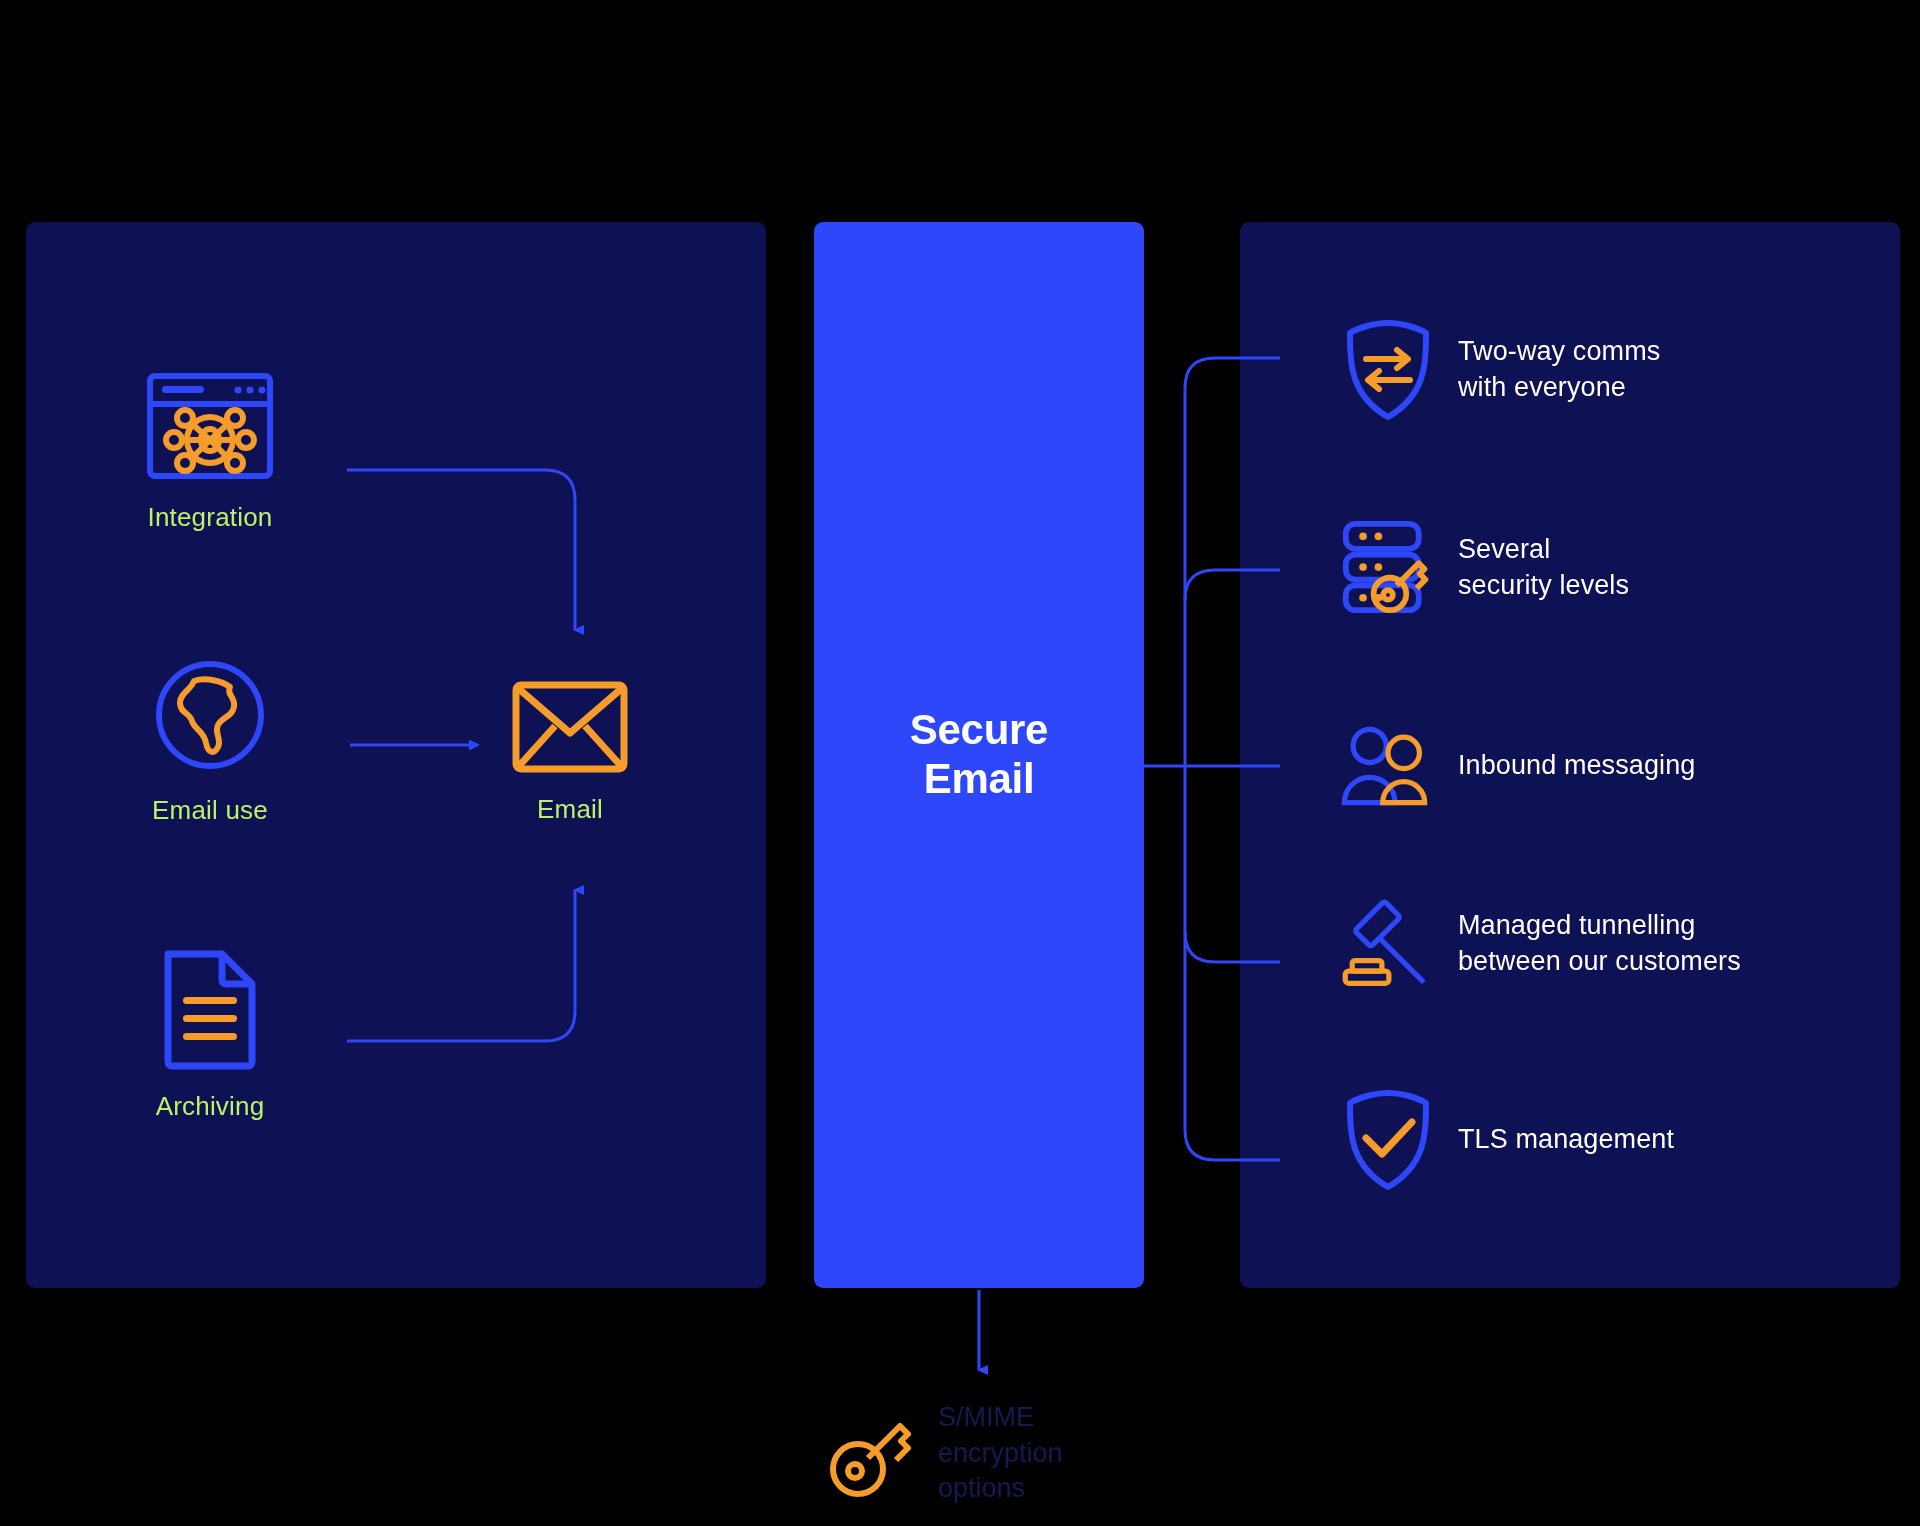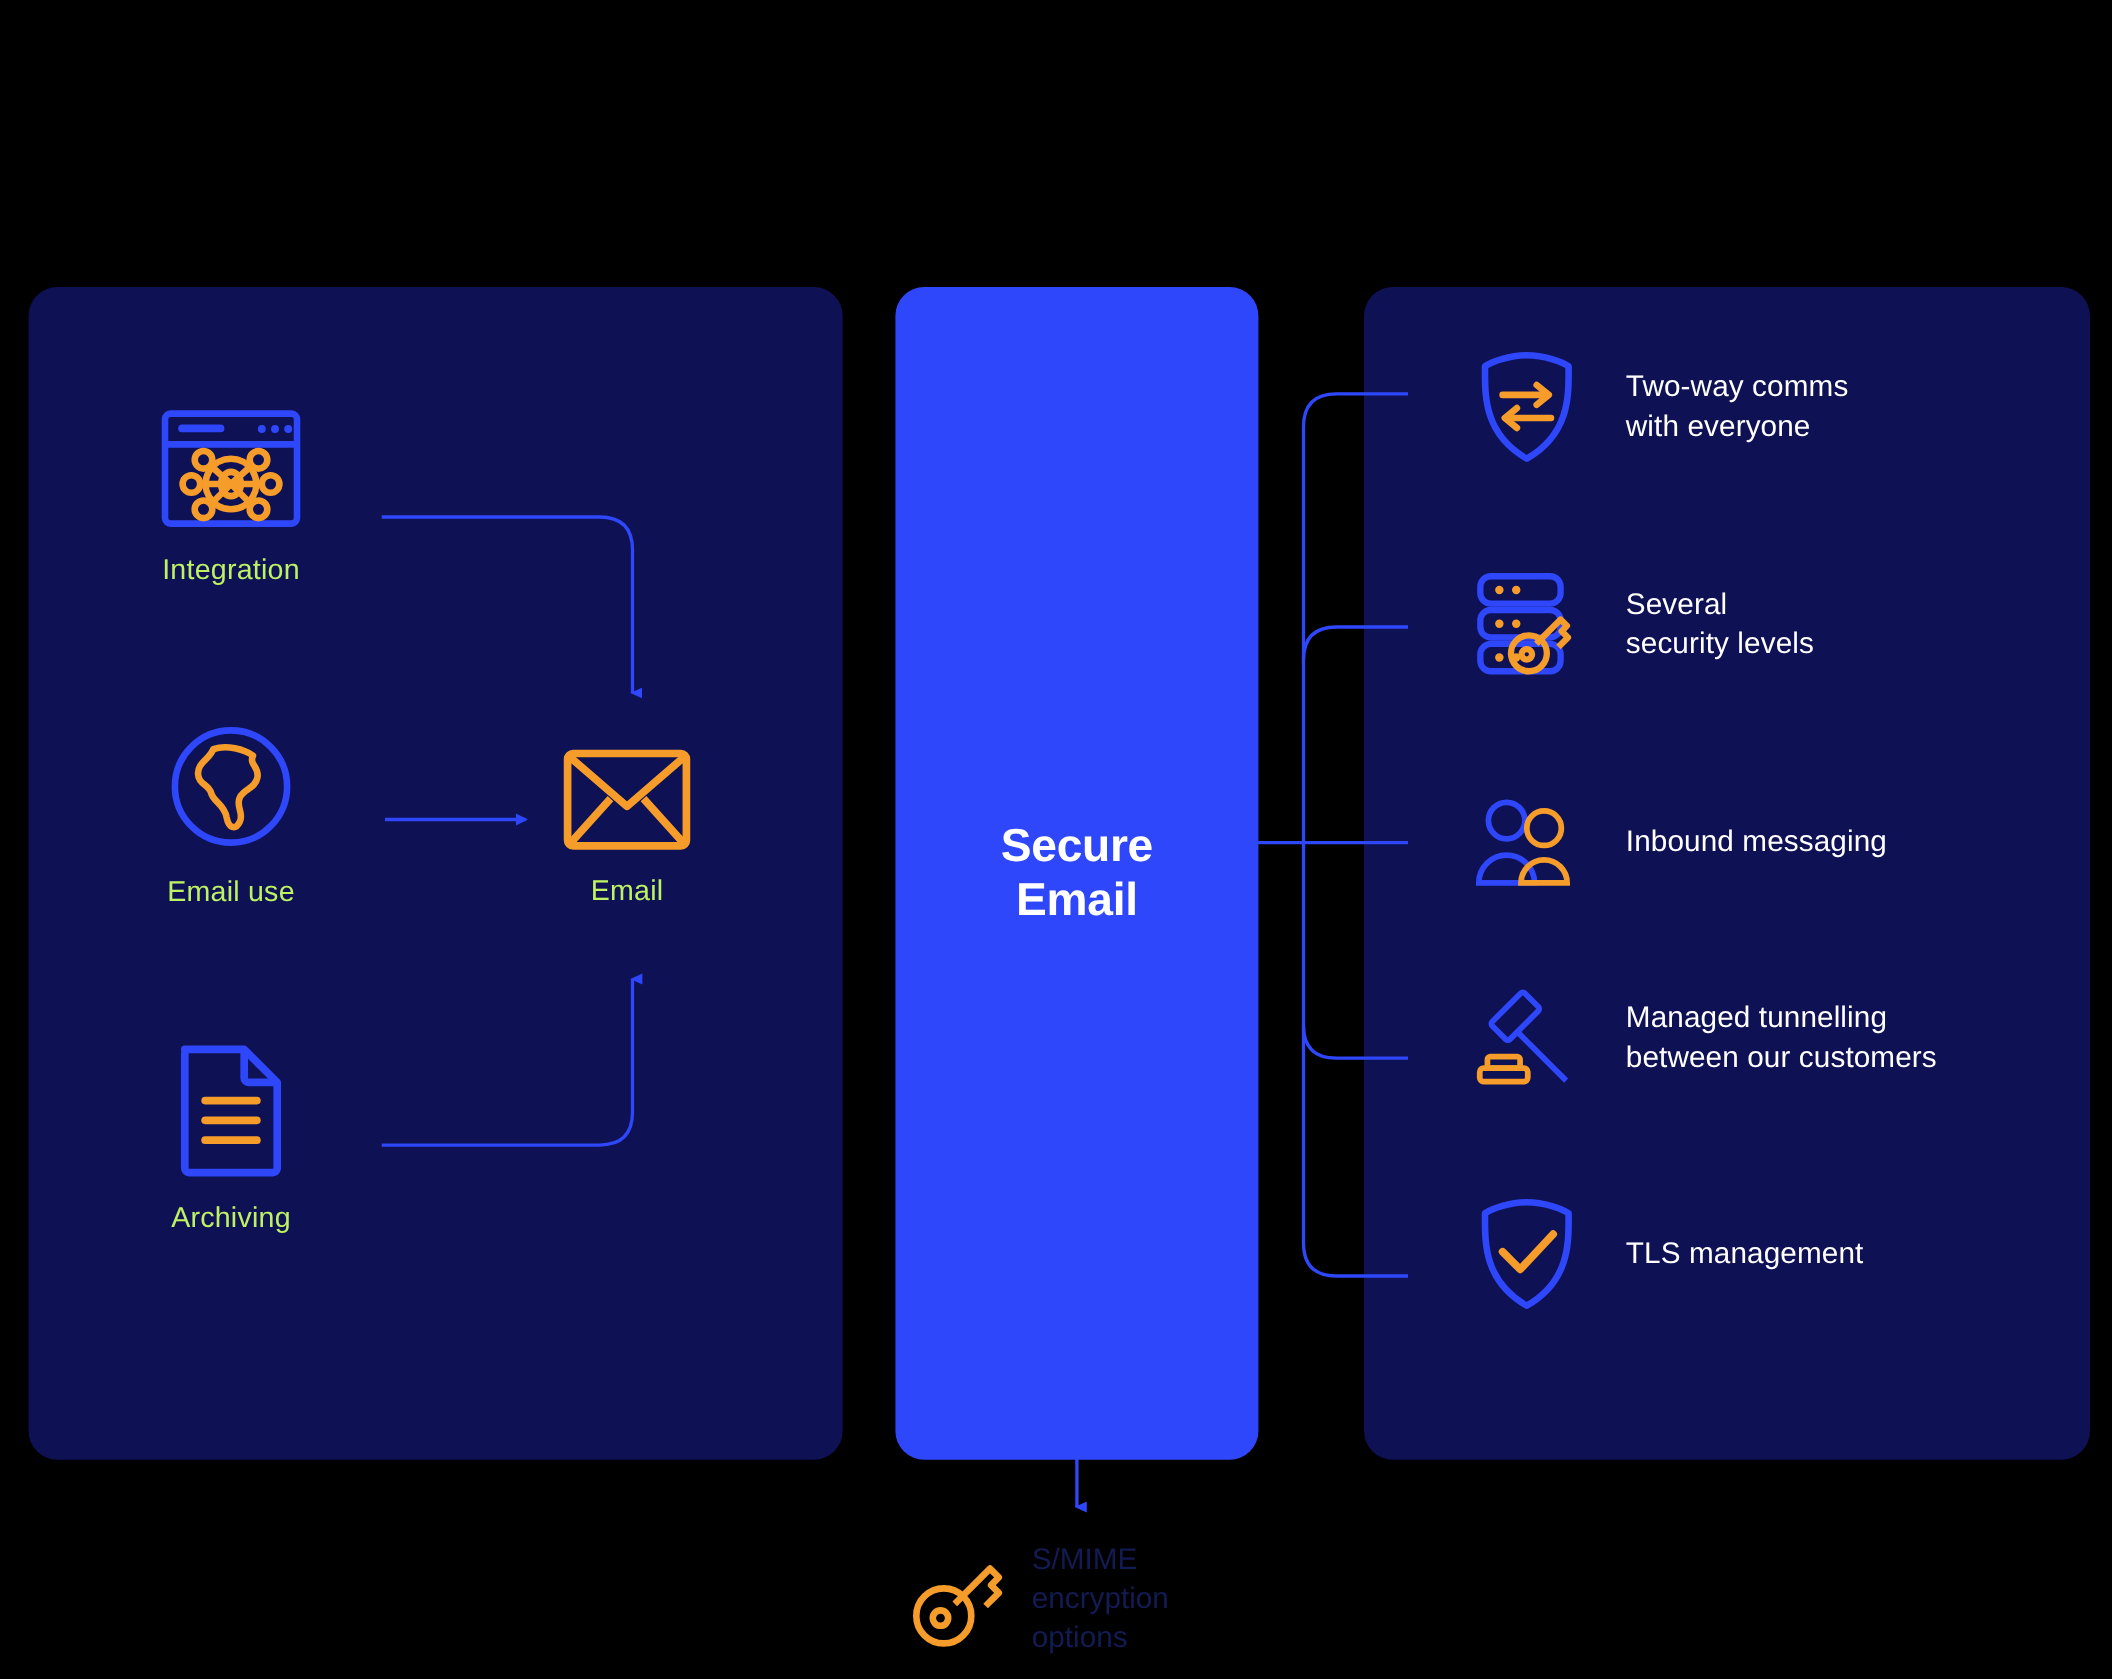--- a/index.html
+++ b/index.html
@@ -1,40 +1,40 @@
 <!DOCTYPE html>
 <html><head>
 <meta charset="utf-8">
 <style>
   html,body{margin:0;padding:0;background:#000;}
   body{width:1920px;height:1526px;overflow:hidden;font-family:"Liberation Sans",sans-serif;}
   .stage{position:relative;width:1920px;height:1526px;background:#000000;}
 
   
-  .panel{position:absolute;border-radius:26px;margin-top:39px;}
+  .panel{position:absolute;border-radius:9px;}
   #left-panel{left:26px;top:222px;width:740px;height:1066px;background:#0e1153;}
   #center-panel{left:814px;top:222px;width:330px;height:1066px;background:#2f47fb;
     display:flex;align-items:center;justify-content:center;}
   #right-panel{left:1240px;top:222px;width:660px;height:1066px;background:#0e1153;}
 
   .center-title{color:#ffffff;font-size:42px;font-weight:bold;line-height:1.16;
     text-align:center;letter-spacing:-0.3px;}
 
   
   .node{position:absolute;display:flex;flex-direction:column;align-items:center;}
   .node .icon{display:flex;align-items:center;justify-content:center;}
   .node .cap{color:#bef264;font-size:26px;margin-top:20px;white-space:nowrap;letter-spacing:.2px;}
 
   #node-integration{left:120px;top:370px;width:180px;}
   #node-remote{left:120px;top:655px;width:180px;}
   #node-archiving{left:120px;top:945px;width:180px;}
   #node-email{left:480px;top:680px;width:180px;}
 
   
-  .feature{position:absolute;display:flex;align-items:center;gap:42px;left:1340px;width:560px;}
+  .feature{position:absolute;display:flex;align-items:center;gap:22px;left:1340px;width:560px;}
   .feature .ficon{flex:0 0 auto;width:96px;height:96px;display:flex;align-items:center;justify-content:center;}
   .feature .flabel{color:#ffffff;font-size:27px;line-height:1.32;letter-spacing:.1px;}
 
   #feature-0{top:322px;}
   #feature-1{top:520px;}
   #feature-2{top:718px;}
   #feature-3{top:896px;}
   #feature-4{top:1092px;}
 
   

